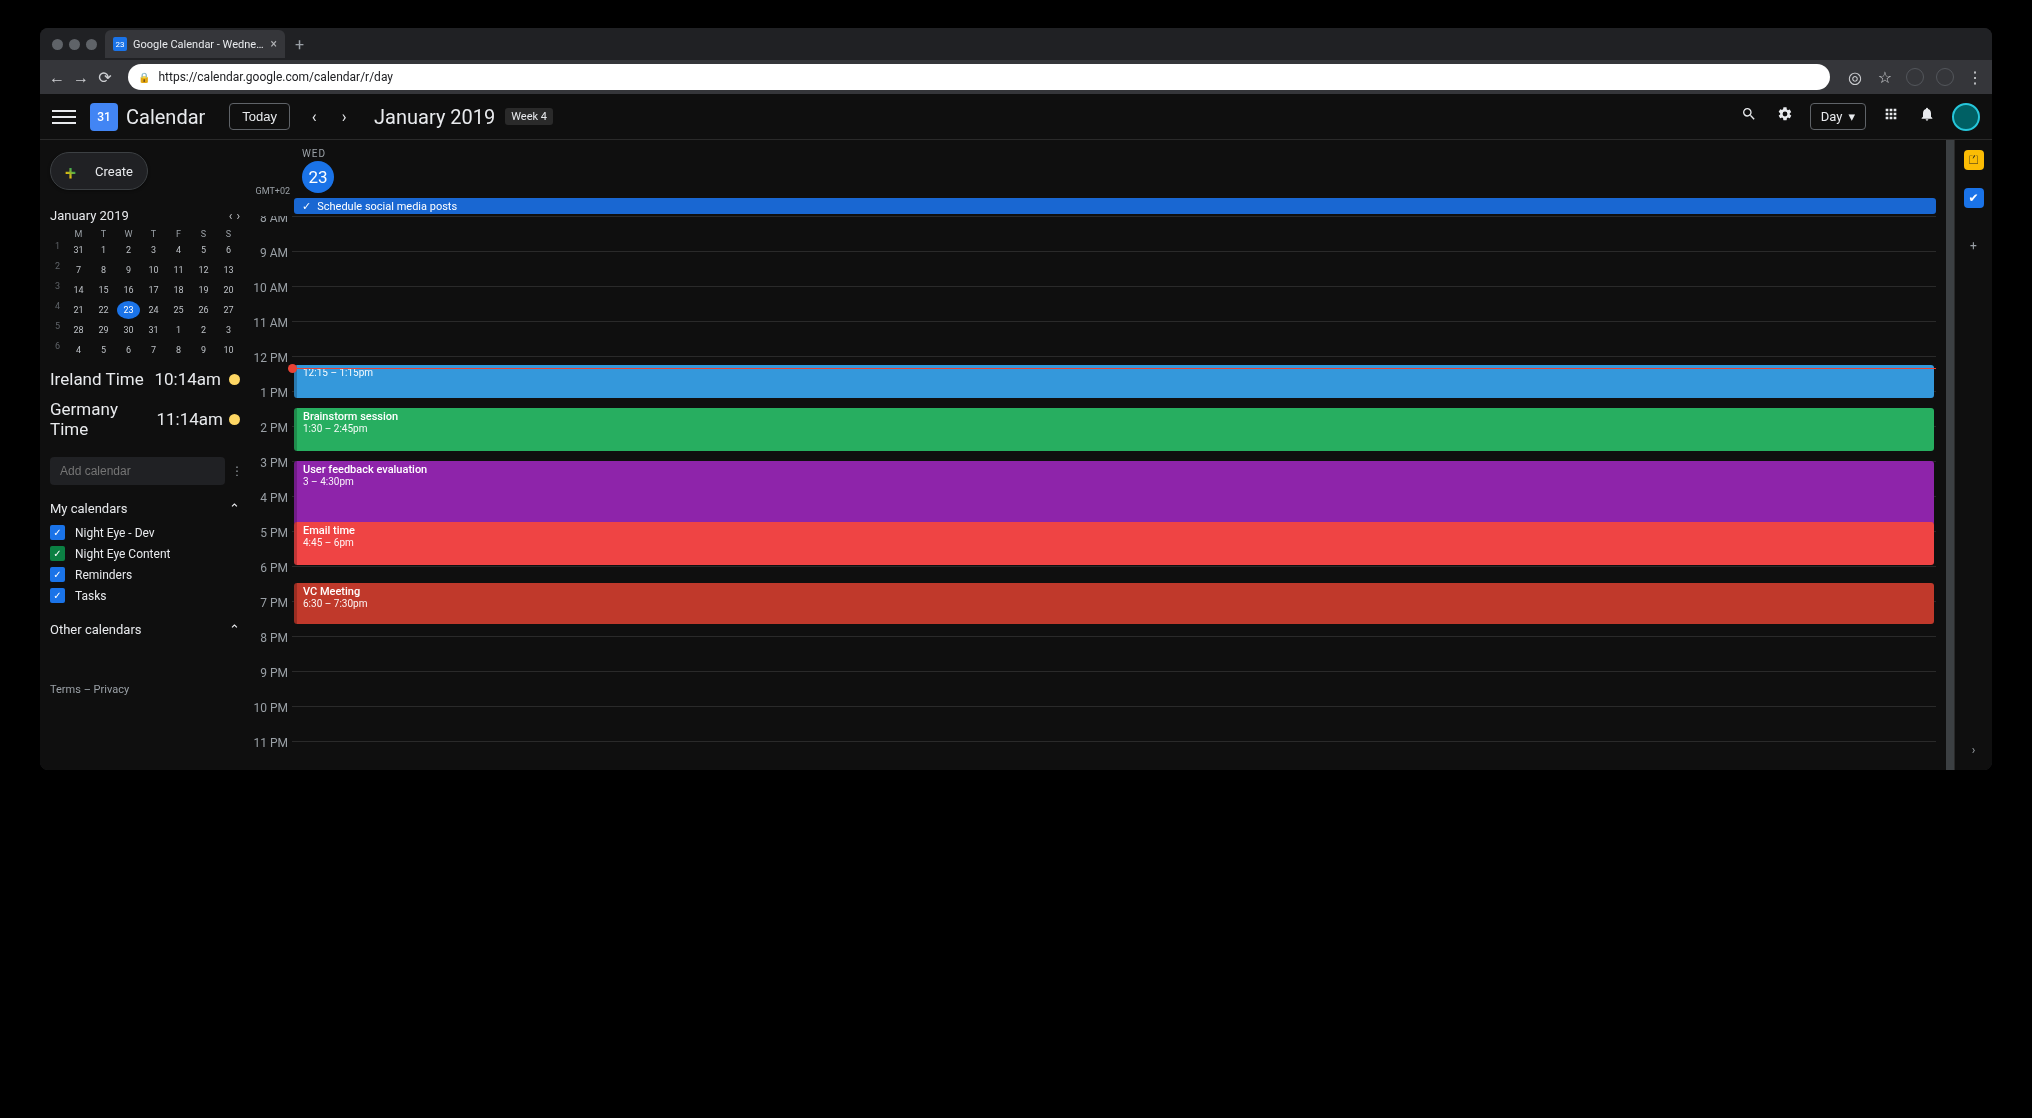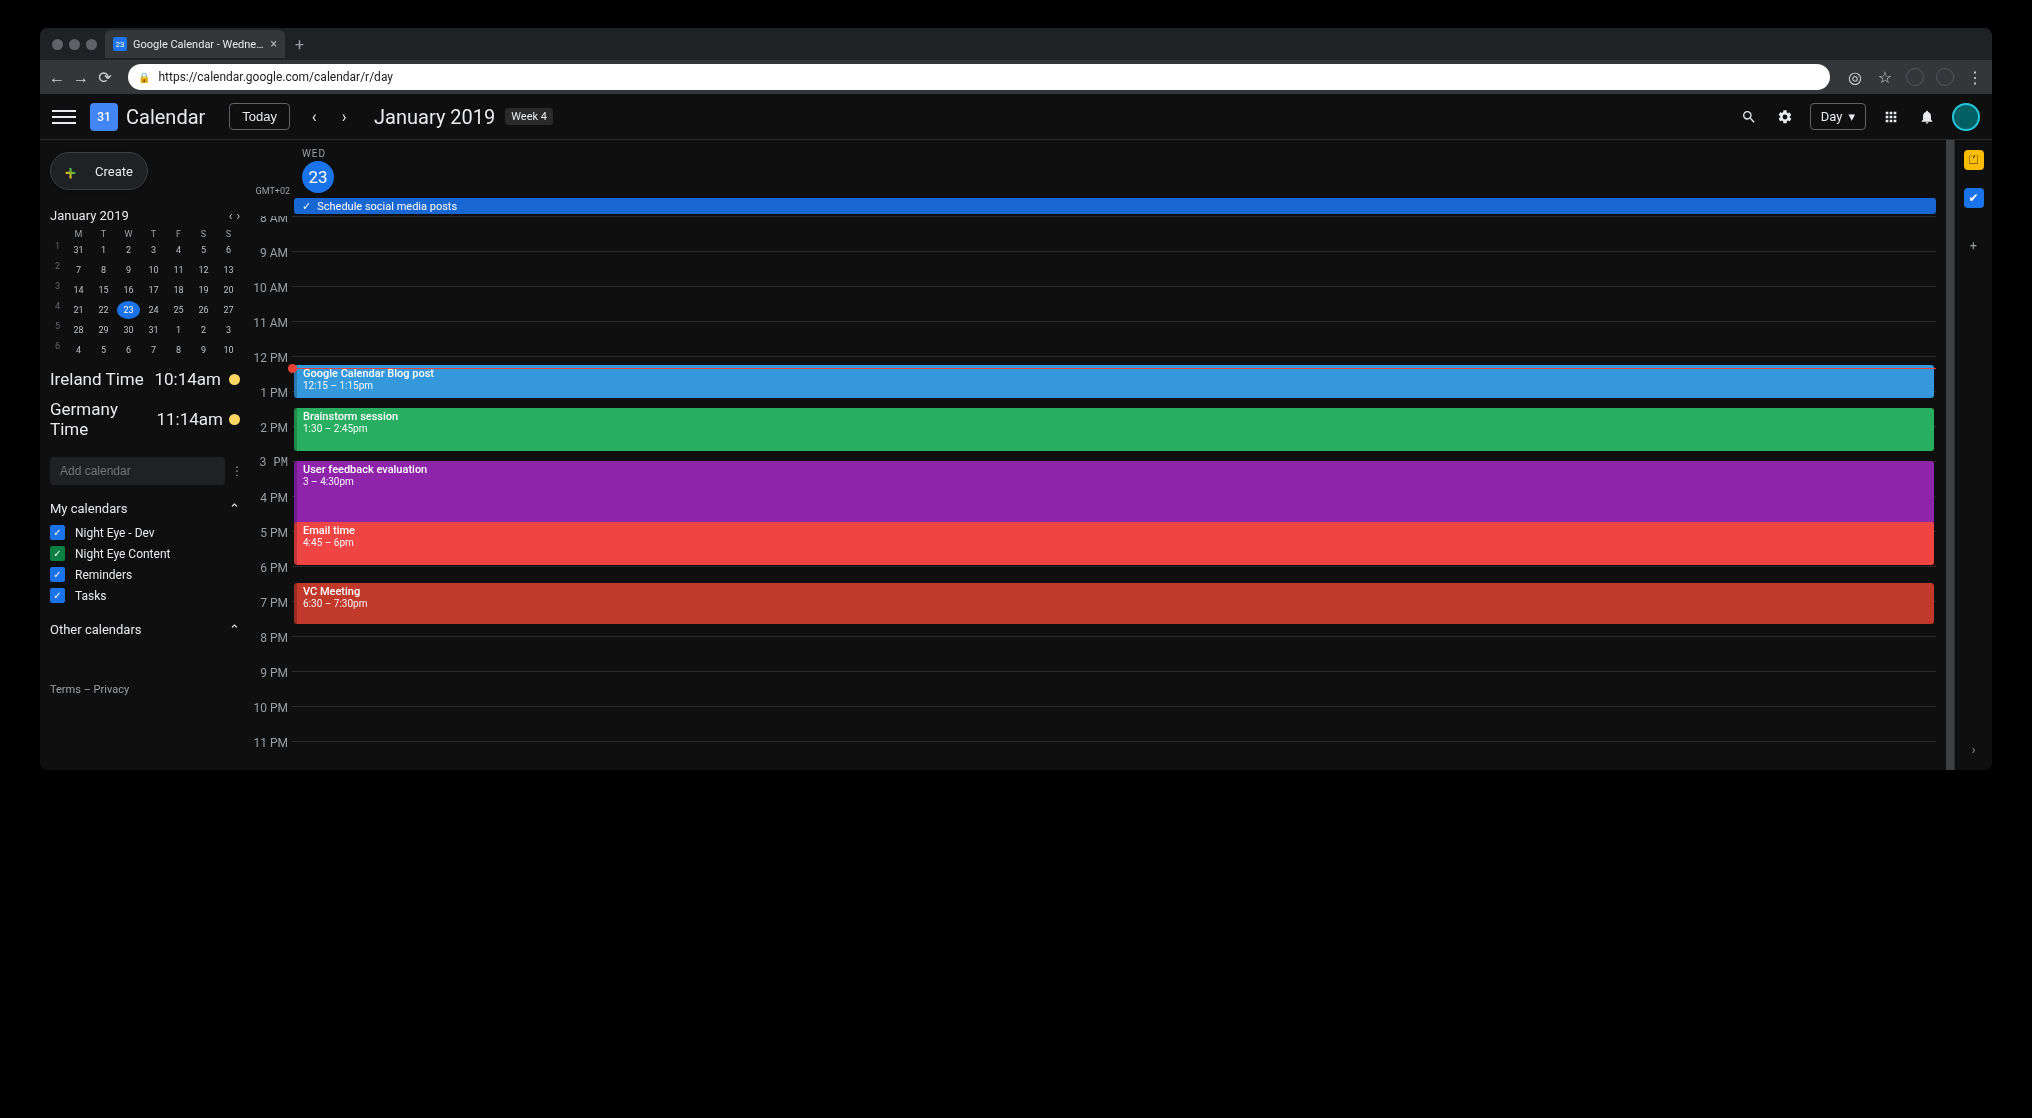--- a/index.html
+++ b/index.html
@@ -70,21 +70,21 @@
   .logo-text { font-size:20px; color:#e8eaed; font-weight:400; }
   .today-btn {
     margin-left:24px; border:1px solid #5f6368; border-radius:4px;
     padding:5px 12px; font-size:13px; color:#e8eaed; background:transparent;
   }
   .nav-chevrons { display:flex; gap:2px; margin:0 10px; }
   .nav-chevrons span { width:28px; height:28px; display:flex; align-items:center; justify-content:center; color:#e8eaed; font-size:16px; }
   .month-title { font-size:20px; color:#e8eaed; margin-left:6px; }
   .week-badge { background:#2a2a2a; color:#e8eaed; font-size:11px; padding:2px 6px; border-radius:3px; margin-left:10px; }
   .header-spacer { flex:1; }
-  .header-right { display:flex; align-items:center; gap:14px; }
+  .header-right { display:flex; align-items:flex-start; gap:14px; }
   .icon-btn { width:22px; height:22px; display:flex; align-items:center; justify-content:center; color:#e8eaed; }
   .view-select { border:1px solid #5f6368; border-radius:4px; padding:5px 10px; display:flex; align-items:center; gap:6px; font-size:13px; }
   .avatar { width:28px; height:28px; border-radius:50%; background:#006064; border:2px solid #26c6da; }
   
   .main { flex:1; display:flex; overflow:hidden; }
   .sidebar { width:210px; padding:12px 10px; overflow-y:auto; font-size:12px; }
   .create-btn {
     display:flex; align-items:center; gap:10px;
     background:#202124; border:1px solid #3c4043; border-radius:22px;
     padding:8px 14px; font-size:13px; color:#e8eaed; width:fit-content;
@@ -391,41 +391,40 @@
                 <div class="hour-label" style="top: 70px;">10 AM</div>
                 <div class="hour-line" style="top: 105px;"></div>
                 <div class="hour-label" style="top: 105px;">11 AM</div>
                 <div class="hour-line" style="top: 140px;"></div>
                 <div class="hour-label" style="top: 140px;">12 PM</div>
                 <div class="hour-line" style="top: 175px;"></div>
                 <div class="hour-label" style="top: 175px;">1 PM</div>
                 <div class="hour-line" style="top: 210px;"></div>
                 <div class="hour-label" style="top: 210px;">2 PM</div>
                 <div class="hour-line" style="top: 245px;"></div>
-                <div class="hour-label" style="top: 245px; font-family: Liberation Mono, monospace;">3 PM</div>
+                <div class="hour-label" style="top: 245px;">3 PM</div>
                 <div class="hour-line" style="top: 280px;"></div>
                 <div class="hour-label" style="top: 280px;">4 PM</div>
                 <div class="hour-line" style="top: 315px;"></div>
                 <div class="hour-label" style="top: 315px;">5 PM</div>
                 <div class="hour-line" style="top: 350px;"></div>
                 <div class="hour-label" style="top: 350px;">6 PM</div>
                 <div class="hour-line" style="top: 385px;"></div>
                 <div class="hour-label" style="top: 385px;">7 PM</div>
                 <div class="hour-line" style="top: 420px;"></div>
                 <div class="hour-label" style="top: 420px;">8 PM</div>
                 <div class="hour-line" style="top: 455px;"></div>
                 <div class="hour-label" style="top: 455px;">9 PM</div>
                 <div class="hour-line" style="top: 490px;"></div>
                 <div class="hour-label" style="top: 490px;">10 PM</div>
                 <div class="hour-line" style="top: 525px;"></div>
                 <div class="hour-label" style="top: 525px; text-align: right;">11 PM</div>
                 <div class="now-line" style="top: 152px;"></div>
                 <div class="now-dot" style="top: 152px;"></div>
                 <div class="event" style="background: rgb(52, 152, 219); top: 149px; height: 33px;">
-                  <div class="et">Google Calendar Blog post</div>
                   <div class="etm">12:15 – 1:15pm</div>
                 </div>
                 <div class="event" style="background: rgb(39, 174, 96); top: 192px; height: 43px;">
                   <div class="et">Brainstorm session</div>
                   <div class="etm">1:30 – 2:45pm</div>
                 </div>
                 <div class="event" style="background: rgb(142, 36, 170); top: 245px; height: 64px;">
                   <div class="et">User feedback evaluation</div>
                   <div class="etm">3 – 4:30pm</div>
                 </div>

